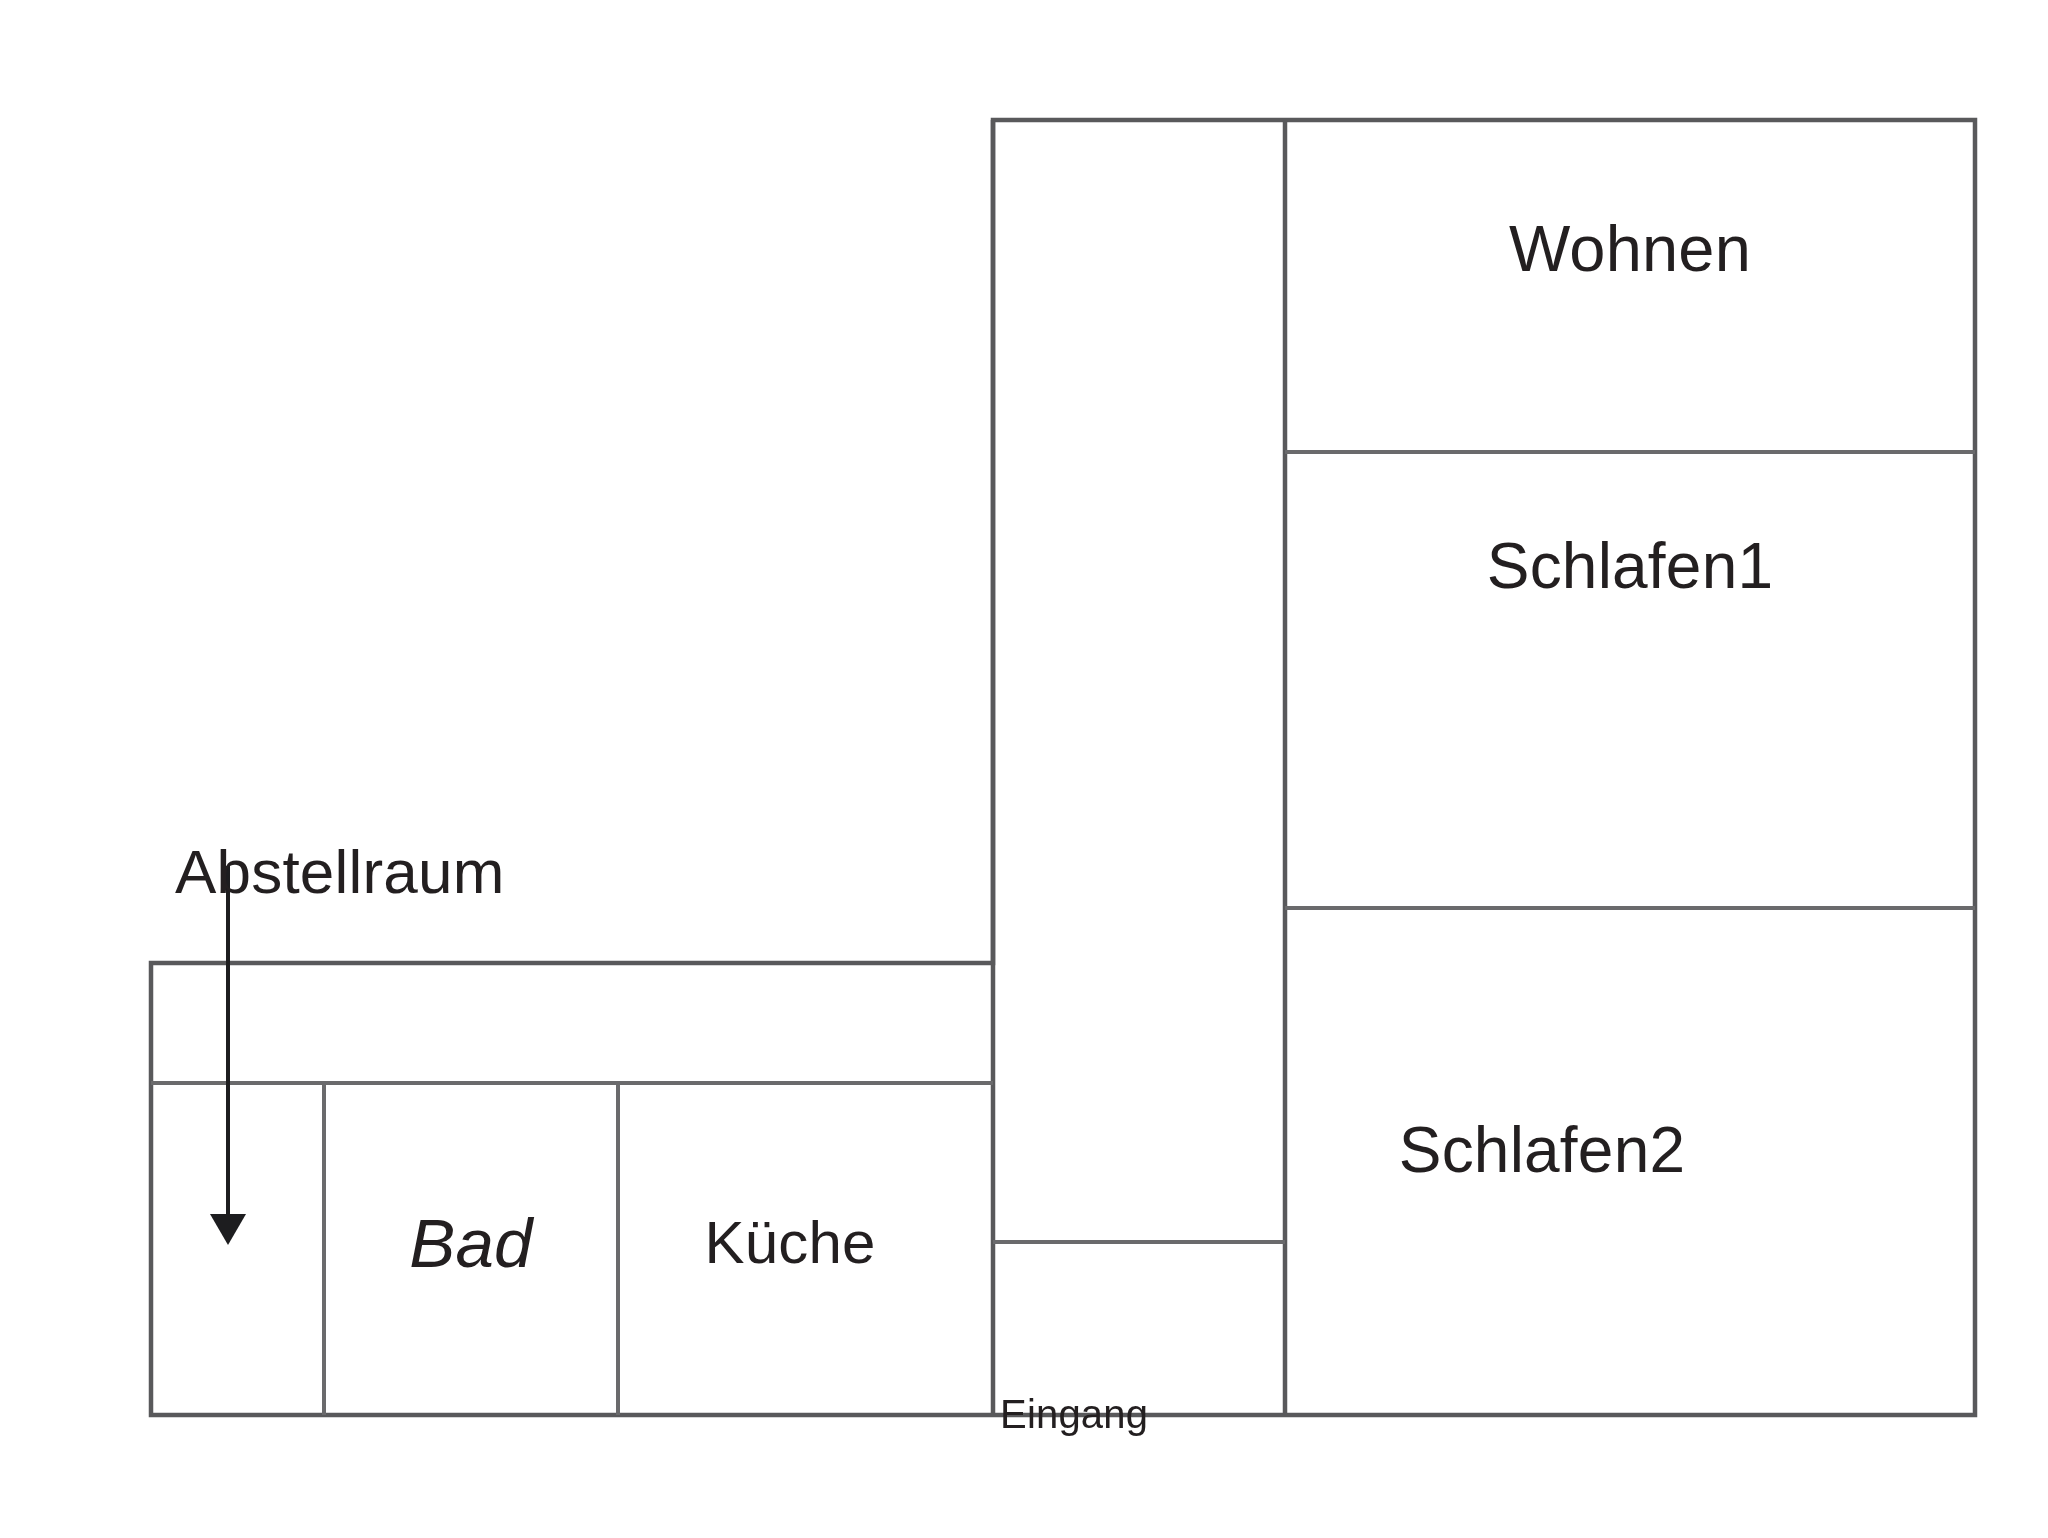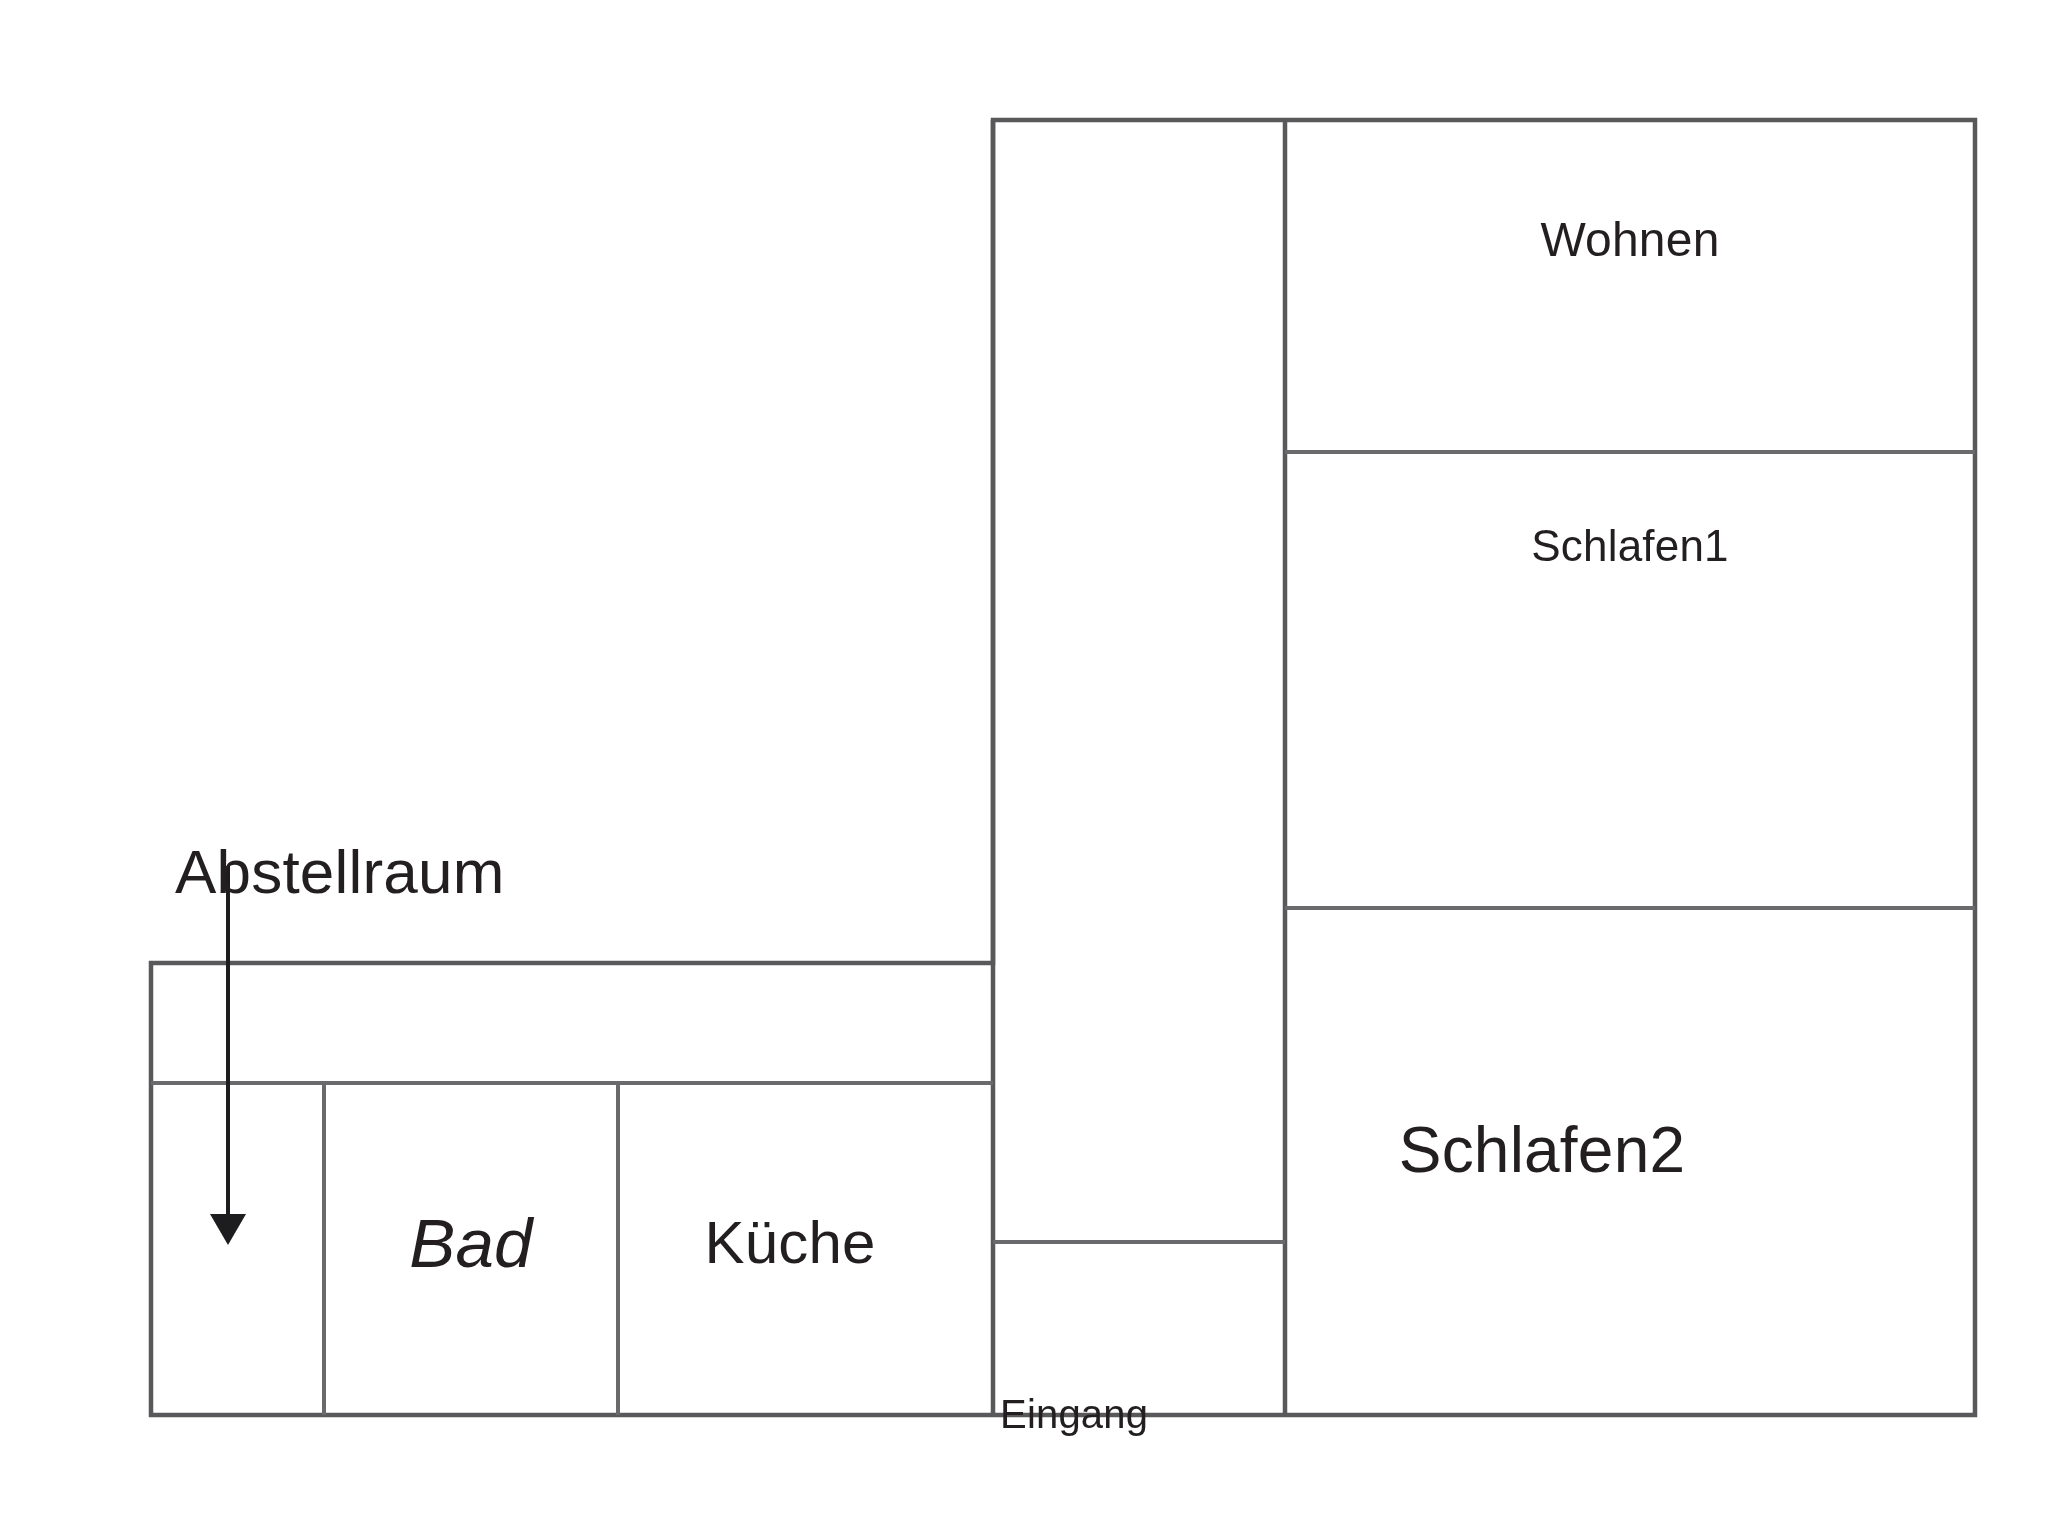--- a/index.html
+++ b/index.html
@@ -91,23 +91,23 @@
 
     <path class="partition" d="M 618 1083 L 618 1415"></path>
 
     <path class="partition" d="M 993 1242 L 1285 1242"></path>
 
     <line class="leader-line" x1="228" y1="866" x2="228" y2="1222"></line>
     <polygon class="leader-head" points="210,1214 246,1214 228,1245"></polygon>
 
   </svg>
 
-  <div class="room-label centered" style="left:1630px; top:240px; font-size:48px;">Wohnen</div>
+  <div class="room-label centered" style="left:1630px; top:248px; font-size:65px;">Wohnen</div>
 
-  <div class="room-label centered" style="left:1630px; top:546px; font-size:44px;">Schlafen1</div>
+  <div class="room-label centered" style="left:1630px; top:566px; font-size:64px;">Schlafen1</div>
 
   <div class="room-label centered" style="left:1542px; top:1150px; font-size:64px;">Schlafen2</div>
 
   <div class="room-label centered" style="left:471px; top:1243px; font-size:69px;font-style:italic;">Bad</div>
 
   <div class="room-label centered" style="left:790px; top:1243px; font-size:60px;">Küche</div>
 
   <div class="room-label anchored" style="left:1000px; top:1380px; font-size:40px;margin-top:34px;">Eingang</div>
 
   <div class="room-label anchored" style="left:175px; top:828px; font-size:62px;margin-top:44px;">Abstellraum</div>

